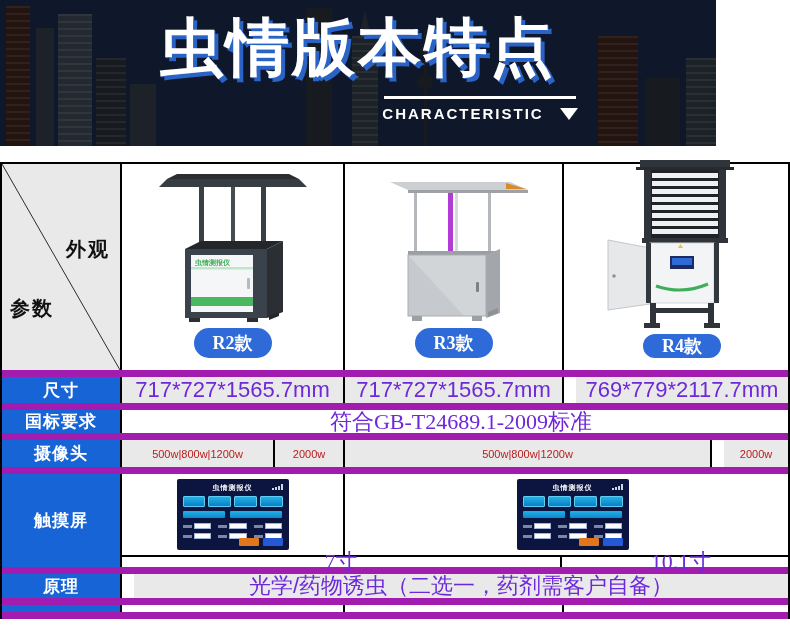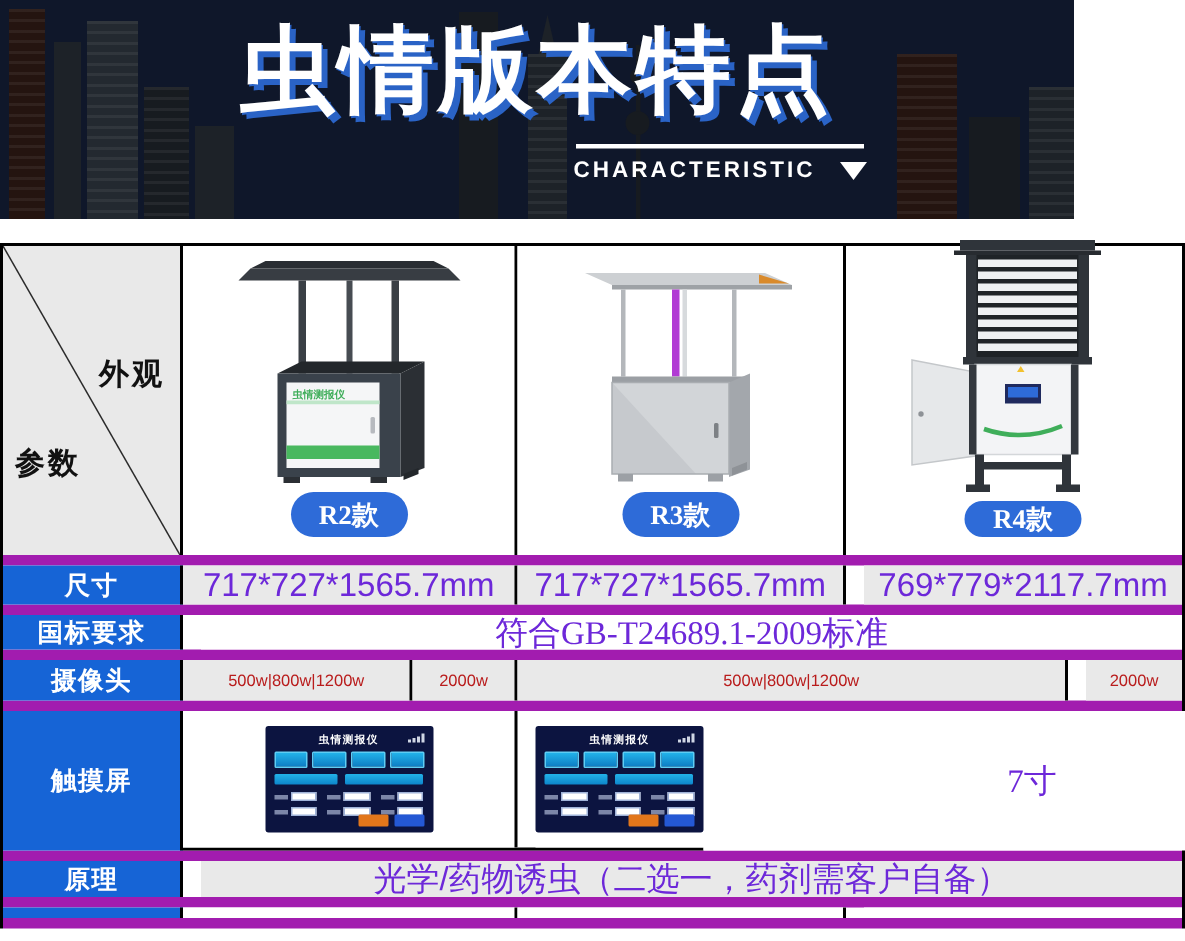--- a/index.html
+++ b/index.html
@@ -42,21 +42,21 @@
   .corner-top{position:absolute;top:72px;right:10px;font-size:20px;font-weight:700;color:#111;letter-spacing:2px;}
   .corner-bottom{position:absolute;bottom:48px;left:8px;font-size:20px;font-weight:700;color:#111;letter-spacing:2px;}
 
   
   .prod{flex-direction:column;justify-content:flex-end;padding-bottom:12px;gap:6px;}
   .prod-img{flex:0 0 auto;}
   .pill{width:78px;height:30px;border-radius:15px;background:#2e6bd8;color:#fff;
         font-size:18px;font-weight:700;display:flex;align-items:center;justify-content:center;}
 
   
-  .tscol{flex:1;display:flex;flex-direction:row;min-width:0;}
+  .tscol{flex:1;display:flex;flex-direction:column;min-width:0;}
   .tsrow{display:flex;flex:1;min-height:0;}
   .tsrow.top{flex:0 0 83px;border-bottom:2px solid #000;box-sizing:border-box;}
 
   
   .screen{width:112px;height:71px;background:#0c1440;border-radius:2px;position:relative;
           padding:4px 6px;box-sizing:border-box;}
   .scr-head{position:relative;display:flex;justify-content:center;}
   .scr-title{color:#fff;font-size:7px;font-weight:700;letter-spacing:1px;white-space:nowrap;}
   .signal{position:absolute;right:0;top:1px;display:flex;align-items:flex-end;gap:1px;}
   .signal span{width:2px;background:#cfd6e4;display:block;}

